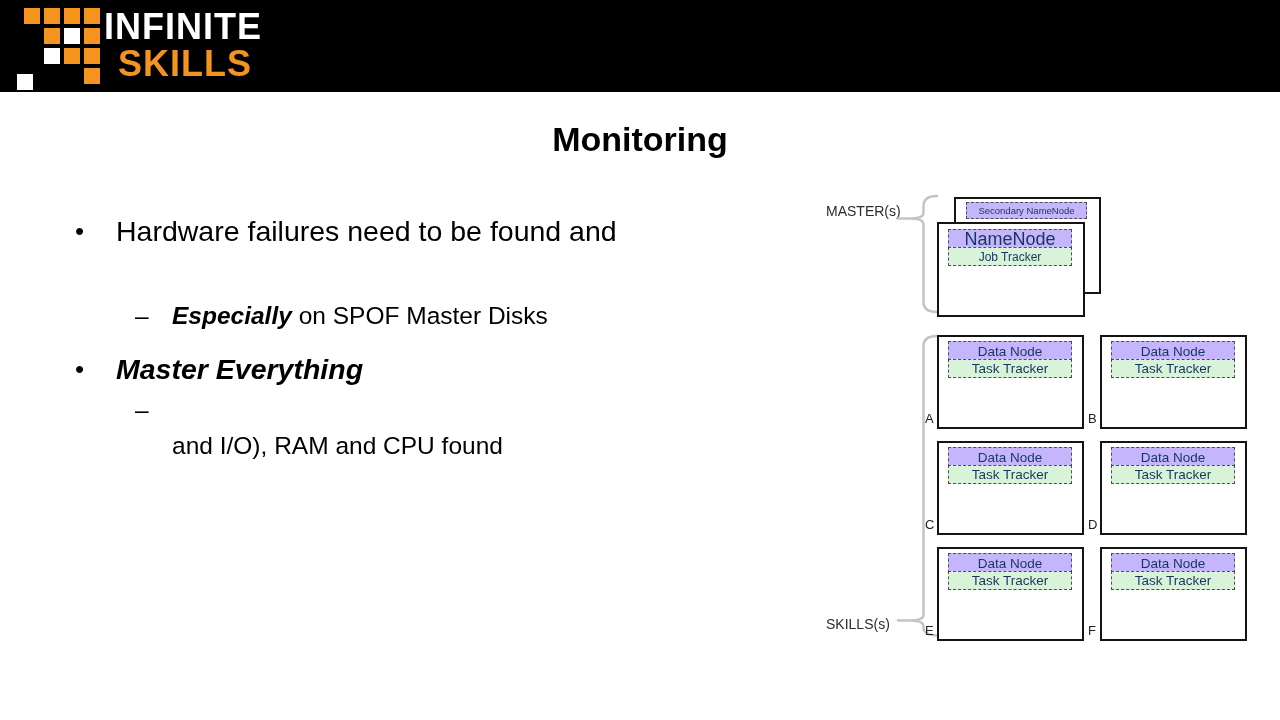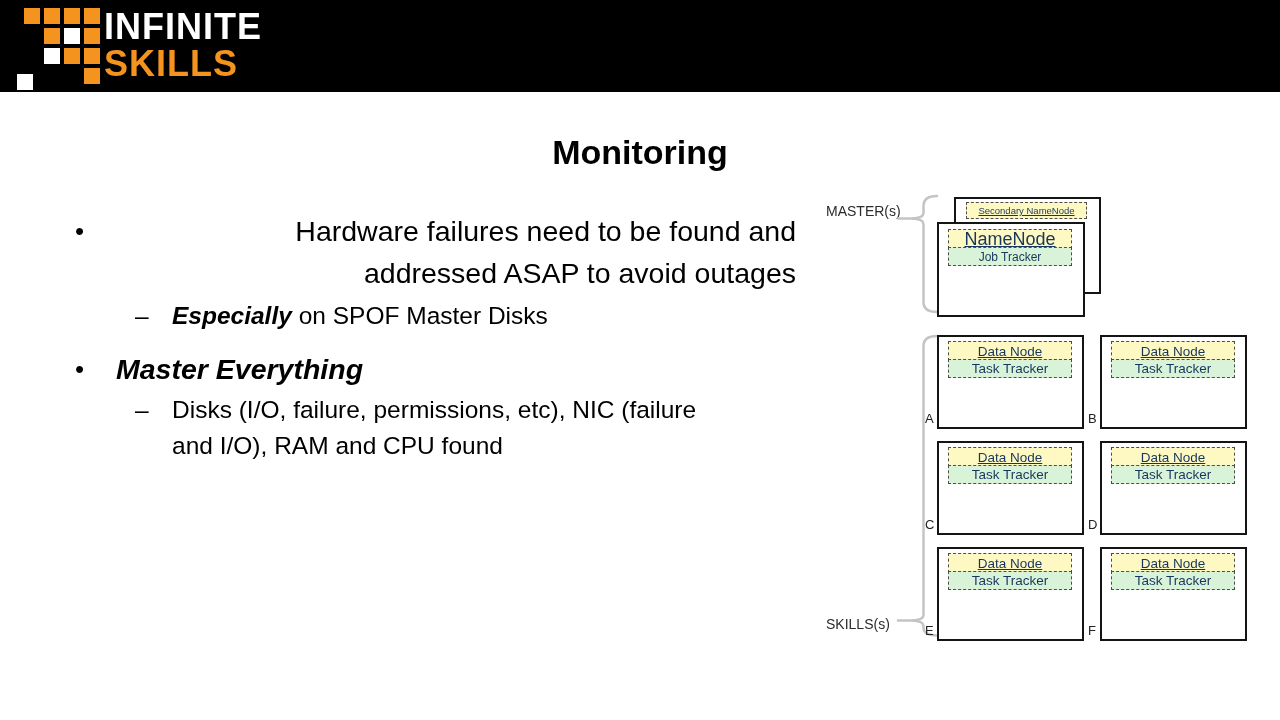--- a/index.html
+++ b/index.html
@@ -8,49 +8,49 @@
 
   
   .topbar{position:absolute;left:0;top:0;width:1280px;height:92px;background:#000;}
   .logo-grid{position:absolute;left:24px;top:8px;width:78px;height:78px;}
   .cell{position:absolute;width:16px;height:16px;}
   .cell.o{background:#f4941e;}
   .cell.w{background:#fff;}
   .logo-text{position:absolute;left:104px;top:8px;font-weight:bold;
              font-size:36px;line-height:37px;letter-spacing:1px;}
   .logo-text .l1{color:#ffffff;display:block;}
-  .logo-text .l2{color:#f4941e;display:block;}
+  .logo-text .l2{color:#f4941e;display:block;margin-left:14px;}
 
   
-  .title{position:absolute;left:0;top:133px;width:1280px;text-align:center;
+  .title{position:absolute;left:0;top:120px;width:1280px;text-align:center;
          font-size:34px;font-weight:bold;color:#000;}
   .li{position:absolute;display:flex;color:#000;}
   .li .mark{flex:none;}
   .b1{left:75px;top:210px;font-size:28.5px;line-height:42px;}
   .b1 .mark{width:41px;font-size:26px;}
-  .b1 .txt{width:680px;text-align:right;}
+  .b1 .txt{width:680px;}
   .s1{left:135px;top:300px;font-size:24.5px;line-height:31px;}
   .s1 .mark{width:37px;}
   .b2{left:75px;top:348px;font-size:28.5px;line-height:42px;}
   .b2 .mark{width:41px;font-size:26px;font-style:normal;font-weight:normal;}
   .b2 .txt{font-weight:bold;font-style:italic;}
   .s2{left:135px;top:392px;font-size:24.5px;line-height:35.5px;}
   .s2 .mark{width:37px;}
   .s2 .txt{width:650px;}
   .bi{font-weight:bold;font-style:italic;}
 
   
   .diagram{position:absolute;left:815px;top:180px;width:455px;height:470px;}
   .dlabel{position:absolute;font-size:14px;color:#2b2b2b;}
   .brace{position:absolute;}
   .obox{position:absolute;background:#fff;border:2px solid #141414;}
   .chip{position:absolute;left:9px;width:122px;border:1px dashed #4d4d4d;
         display:flex;align-items:center;justify-content:center;
         color:#17365d;white-space:nowrap;}
-  .chip.blue{background:#fef9c3;text-decoration:underline;}
+  .chip.blue{background:#c4b5fd;}
   .chip.green{background:#d9f3d9;}
   .letter{position:absolute;left:-14px;bottom:1px;font-size:13px;color:#222;}
 
   
   .wm{position:absolute;left:1045px;top:672px;width:235px;height:48px;
       background:#f6f6f6;display:flex;align-items:center;justify-content:flex-end;
       padding-right:0;box-sizing:border-box;font-size:28px;}
   .wm .bold{font-weight:bold;color:#c5c5c5;}
   .wm .reg{color:#d7d7d7;padding-right:8px;}
 </style>
@@ -78,36 +78,36 @@
       <span class="l1">INFINITE</span>
       <span class="l2">SKILLS</span>
     </div>
   </div>
 
   <div class="title">Monitoring</div>
 
   <div class="li b1">
     <span class="mark">•</span>
     <span class="txt"><span>Hardware failures need to be found and</span><br>
-      <span>addressed ASAP to avoid outages</span></span>
+      </span>
   </div>
 
   <div class="li s1">
     <span class="mark">–</span>
     <span class="txt"><span class="bi">Especially</span><span> on SPOF Master Disks</span></span>
   </div>
 
   <div class="li b2">
     <span class="mark">•</span>
     <span class="txt">Master Everything</span>
   </div>
 
   <div class="li s2">
     <span class="mark">–</span>
-    <span class="txt"><span>Disks (I/O, failure, permissions, etc), NIC (failure</span><br>
+    <span class="txt"><br>
       <span>and I/O), RAM and CPU found</span></span>
   </div>
 
   <div class="diagram">
 
     <span class="dlabel" style="left:11px;top:23px">MASTER(s)</span>
 
     <svg class="brace" style="left:80px;top:10px" width="45" height="130" viewBox="0 0 45 130">
       <path d="M42,6 Q28.5,6 28.5,16 L28.5,23 Q28.5,28 17,28.5 Q28.5,29 28.5,34 L28.5,112 Q28.5,122 42,122" fill="none" stroke="#c4c4c4" stroke-width="2.5" stroke-linecap="round"></path>
       <path d="M3,28.5 L17,28.5" fill="none" stroke="#c4c4c4" stroke-width="2.5" stroke-linecap="round"></path>

